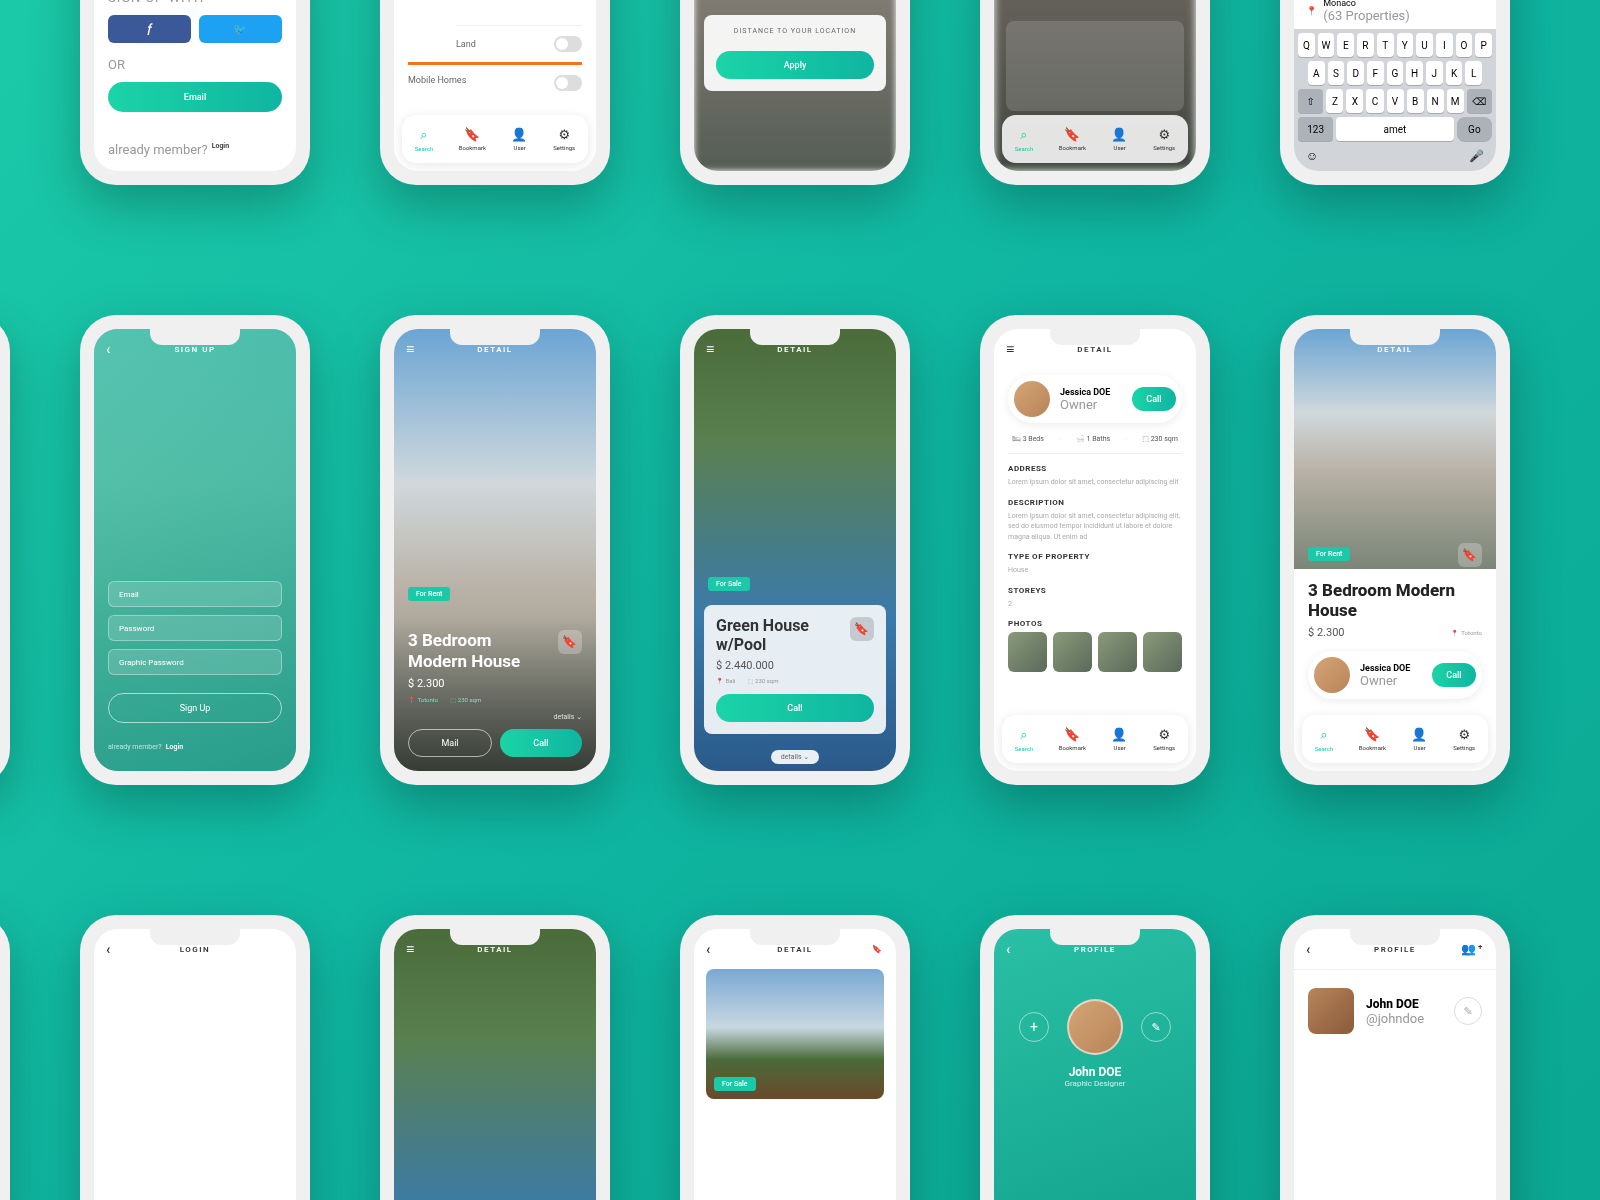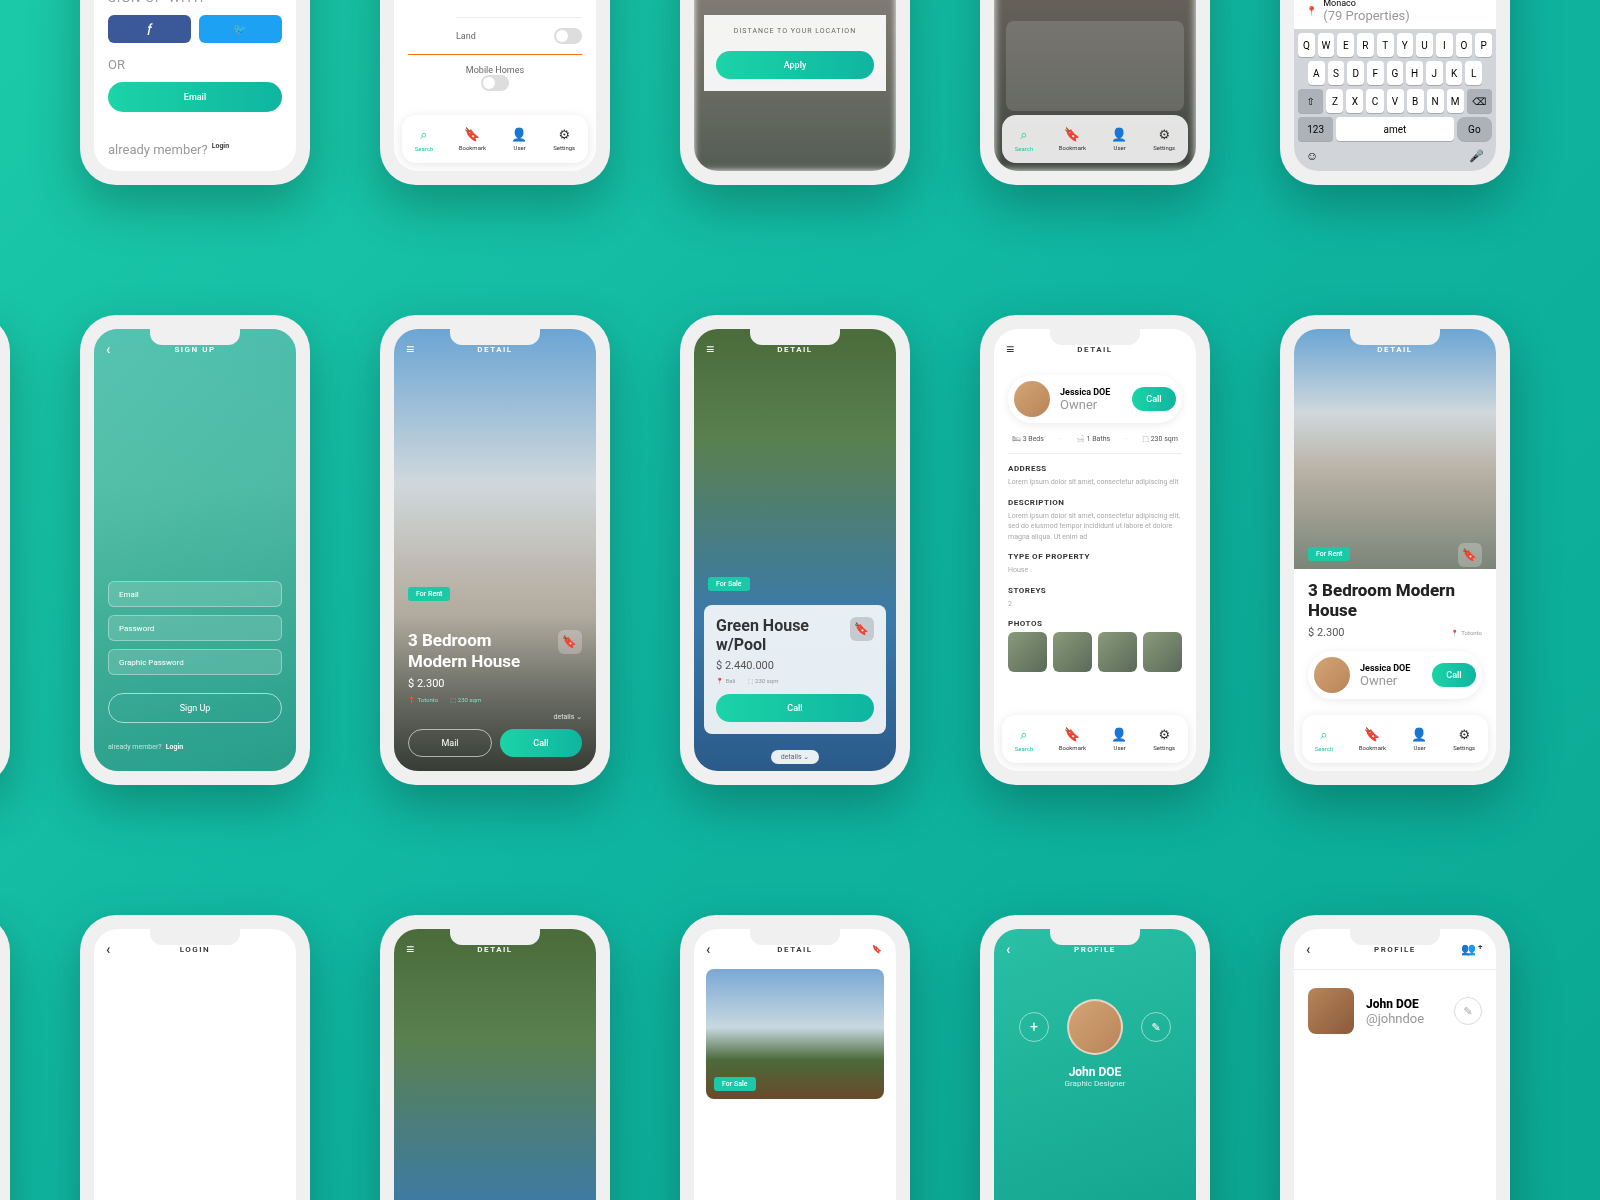--- a/index.html
+++ b/index.html
@@ -95,21 +95,21 @@
   </div>
 </div>
 
 <div class="phone" style="left:380px; top:-285px;">
   <div class="screen">
     <div style="position:absolute; bottom:0; left:0; right:0; padding:14px 14px 70px;">
       <div style="display:flex; justify-content:space-between; align-items:center; padding:10px 0; border-top:1px solid #eee;margin-left:48px;">
         <span style="font-size:9px; color:#666;">Land</span>
         <div class="toggle"></div>
       </div>
-      <div style="display:flex; justify-content:space-between; align-items:center; padding:10px 0; border-top:1px solid #f97316;flex-direction:column;">
+      <div style="display:flex; justify-content:space-between; align-items:flex-start; padding:10px 0; border-top:3px solid #f97316;">
         <span style="font-size:9px; color:#666;">Mobile Homes</span>
         <div class="toggle"></div>
       </div>
     </div>
     <div class="tabbar">
       <div class="tab active">
             <span class="ico">⌕</span>
             <span>Search</span>
           </div>
       <div class="tab">
@@ -124,21 +124,21 @@
             <span class="ico">⚙</span>
             <span>Settings</span>
           </div>
     </div>
   </div>
 </div>
 
 <div class="phone" style="left:680px; top:-285px;">
   <div class="screen">
     <div class="hero house" style="position:absolute; inset:0; filter:blur(3px) brightness(.7);"></div>
-    <div style="position:absolute; bottom:80px; left:10px; right:10px; background:rgba(255,255,255,.92); border-radius:0; padding:12px;">
+    <div style="position:absolute; bottom:80px; left:10px; right:10px; background:rgba(255,255,255,.92); border-radius:8px; padding:12px;">
       <div style="font-size:7px; letter-spacing:1px; text-align:center; color:#666; margin-bottom:16px;">DISTANCE TO YOUR LOCATION</div>
       <div class="btn-grad" style="height:28px;">Apply</div>
     </div>
   </div>
 </div>
 
 <div class="phone" style="left:980px; top:-285px;">
   <div class="screen">
     <div class="hero house" style="position:absolute; inset:0; filter:blur(4px) brightness(.55);"></div>
     <div style="position:absolute; bottom:60px; left:12px; right:12px; height:90px; background:rgba(255,255,255,.15); border-radius:8px;"></div>
@@ -163,21 +163,21 @@
   </div>
 </div>
 
 <div class="phone" style="left:1280px; top:-285px;">
   <div class="screen">
     <div style="position:absolute; bottom:0; left:0; right:0;">
       <div style="padding:6px 12px; display:flex; align-items:center; gap:6px; border-top:1px solid #eee;">
         <span style="color:#1bc9a8; font-size:9px;">📍</span>
         <div>
           <div style="font-size:9px;">Monaco</div>
-          <div class="tiny">(79 Properties)</div>
+          <div class="tiny">(63 Properties)</div>
         </div>
       </div>
       <div class="kbd">
         <div class="krow" id="krow1">
               <div class="key">Q</div>
               <div class="key">W</div>
               <div class="key">E</div>
               <div class="key">R</div>
               <div class="key">T</div>
               <div class="key">Y</div>

